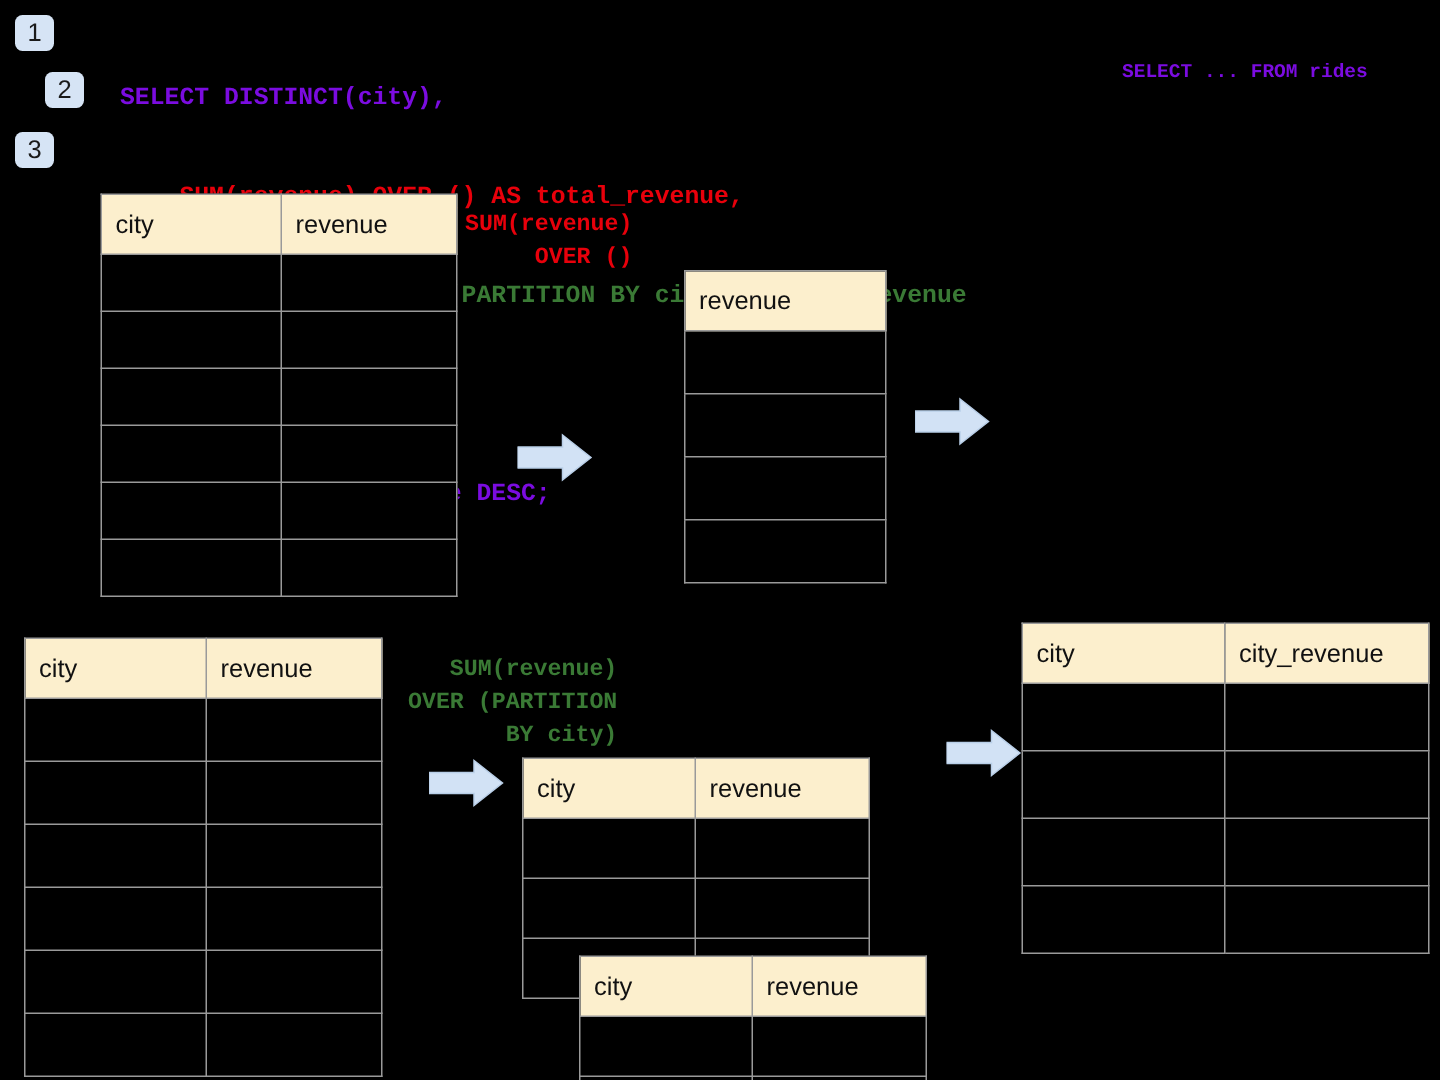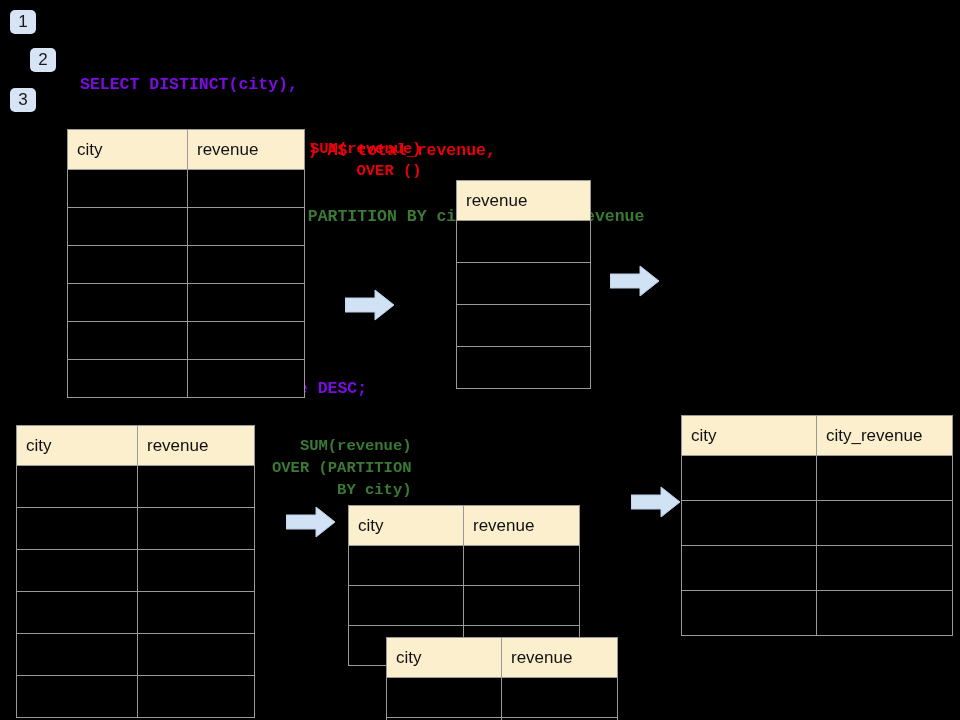--- a/index.html
+++ b/index.html
@@ -34,21 +34,21 @@
   .sql-block {
     position: absolute;
     font-family: "Liberation Mono", monospace;
     font-size: 16.5px;
     line-height: 22px;
     white-space: pre;
     font-weight: bold;
     letter-spacing: 0px;
   }
   .sql-line { white-space: pre; }
-  .c-purple { color: #7b0ce0; margin-top: 20px; }
+  .c-purple { color: #7b0ce0; }
   .c-red    { color: #e8000b; }
   .c-green  { color: #3a7a35; }
 
   .side-note {
     position: absolute;
     font-family: "Liberation Mono", monospace;
     font-size: 13px;
     line-height: 19px;
     font-weight: bold;
     color: #7b0ce0;
@@ -109,20 +109,21 @@
   <div class="badge" style="left:10px; top:88px;">3</div>
 
   <div class="sql-block" style="left:80px; top:10px;">
     <div class="sql-line c-purple">SELECT DISTINCT(city),</div>
     <div class="sql-line c-red">    SUM(revenue) OVER () AS total_revenue,</div>
     <div class="sql-line c-green">    SUM(revenue) OVER (PARTITION BY city) as city_revenue</div>
     <div class="sql-line c-purple">  FROM rides</div>
     <div class="sql-line c-purple">  ORDER by city_revenue DESC;</div>
   </div>
 
+  <div class="side-note" style="left:748px; top:38px;">SELECT ... FROM rides</div>
 
   <div class="annot annot-red" style="left:310px; top:138px;">SUM(revenue)
 OVER ()</div>
   <div class="annot annot-green" style="left:272px; top:435px;">SUM(revenue)
 OVER (PARTITION
 BY city)</div>
 
   <svg class="arrow" style="left:345px; top:288px;" width="50" height="34" viewBox="0 0 50 34">
     <polygon points="0,10 30,10 30,2 49,17 30,32 30,24 0,24" fill="#d2e2f5" stroke="#b9cfe8" stroke-width="1"></polygon>
   </svg>

